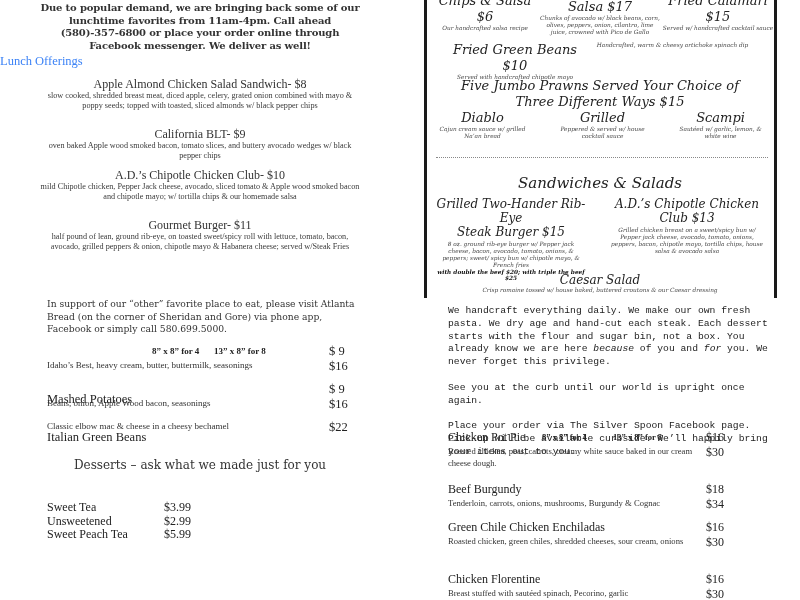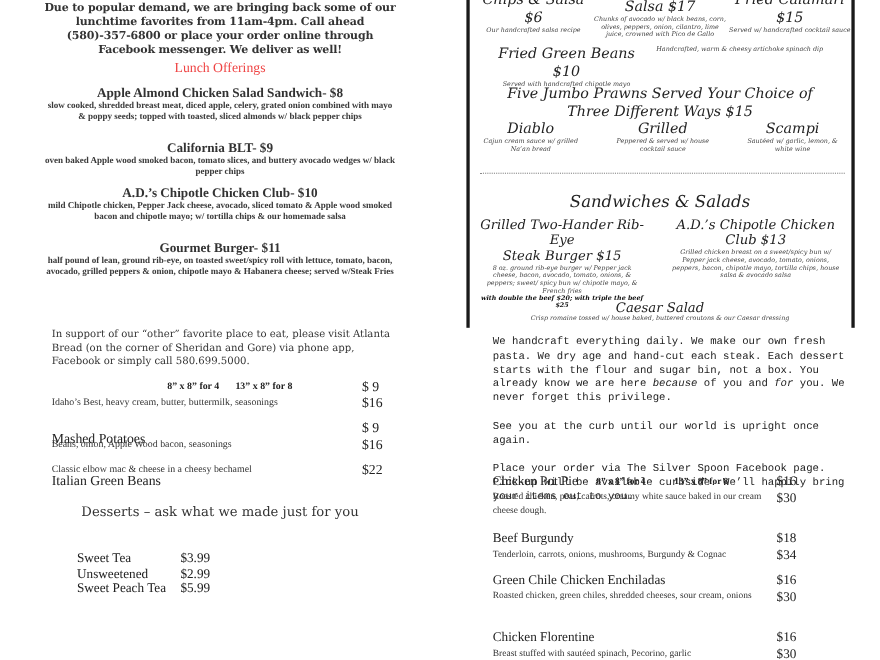--- a/index.html
+++ b/index.html
@@ -5,42 +5,42 @@
     * { box-sizing: border-box; margin: 0; padding: 0; }
     html, body { width: 800px; height: 600px; overflow: hidden; background: #ffffff; }
     body { position: relative; font-family: "Liberation Serif", "DejaVu Serif", serif; color: #2a2a2a; }
 
     .page-left { position: absolute; left: 0; top: 0; width: 400px; height: 600px; }
     .page-right { position: absolute; left: 400px; top: 0; width: 400px; height: 600px; }
 
     
     .intro { position: absolute; left: 40px; top: 2px; width: 320px; text-align: center;
       font-family: "DejaVu Serif", serif; font-size: 10px; line-height: 12.7px; color: #333; font-weight: bold; letter-spacing: -0.15px; }
-    .lunch-title { position: absolute; left: 0; top: 54px; width: 400px; text-align: center; font-size: 12.5px; color: #ef4444; }
-    .lunch-item { position: absolute; left: 40px; width: 320px; text-align: center; font-weight: bold; }
+    .lunch-title { position: absolute; left: 0; top: 54px; width: 400px; text-align: left; font-size: 12.5px; color: #3b82f6; }
+    .lunch-item { position: absolute; left: 40px; width: 320px; text-align: center; }
     .lunch-item .name { font-size: 12px; color: #333; line-height: 14px; }
     .lunch-item .desc { font-size: 8.2px; line-height: 10px; color: #3a3a3a; }
 
     .atlanta { position: absolute; left: 47px; top: 298px; width: 310px; font-family: "DejaVu Serif", serif;
       font-size: 9.2px; line-height: 12.5px; color: #333; }
 
     .side-item { position: absolute; left: 47px; width: 310px; }
     .side-item .row1 { position: relative; height: 15px; }
     .side-item .row2 { position: relative; height: 14px; }
     .side-item .nm { position: absolute; left: 0; top: 0; font-size: 12.5px; color: #222; margin-top: 48px; }
     .side-item .sz1 { position: absolute; left: 105px; top: 2px; font-size: 9px; font-weight: bold; color: #222; }
     .side-item .sz2 { position: absolute; left: 167px; top: 2px; font-size: 9px; font-weight: bold; color: #222; }
     .side-item .p1 { position: absolute; left: 282px; top: 0; font-size: 12.5px; color: #222; }
     .side-item .dsc { position: absolute; left: 0; top: 1px; font-size: 9px; color: #333; }
     .side-item .p2 { position: absolute; left: 282px; top: 0; font-size: 12.5px; color: #222; }
 
     .desserts { position: absolute; left: 0; top: 458px; width: 400px; text-align: center; font-size: 12px; color: #333; font-family: "DejaVu Serif", serif; }
     .drinks { position: absolute; left: 47px; top: 500px; width: 160px; }
     .drink-row { position: relative; height: 13.5px; font-size: 12px; color: #222; }
-    .drink-row .dn { position: absolute; left: 0; top: 0; margin-left: 23px; }
+    .drink-row .dn { position: absolute; left: 0; top: 0; }
     .drink-row .dp { position: absolute; left: 117px; top: 0; }
 
     
     .frame { position: absolute; left: 24px; top: -10px; width: 353px; height: 308px;
       border-left: 3px solid #1a1a1a; border-right: 3px solid #1a1a1a; border-bottom: 0; }
     .fr { position: absolute; text-align: center; }
     .fr .t { font-family: "DejaVu Serif", serif; font-style: italic; font-size: 12px; color: #222; line-height: 14px; }
     .fr .d { font-family: "DejaVu Serif", serif; font-style: italic; font-size: 5.8px; color: #444; line-height: 7px; }
     .fr .big { font-size: 13px; line-height: 16px; }
     .fr .hdr { font-size: 15px; line-height: 18px; }

